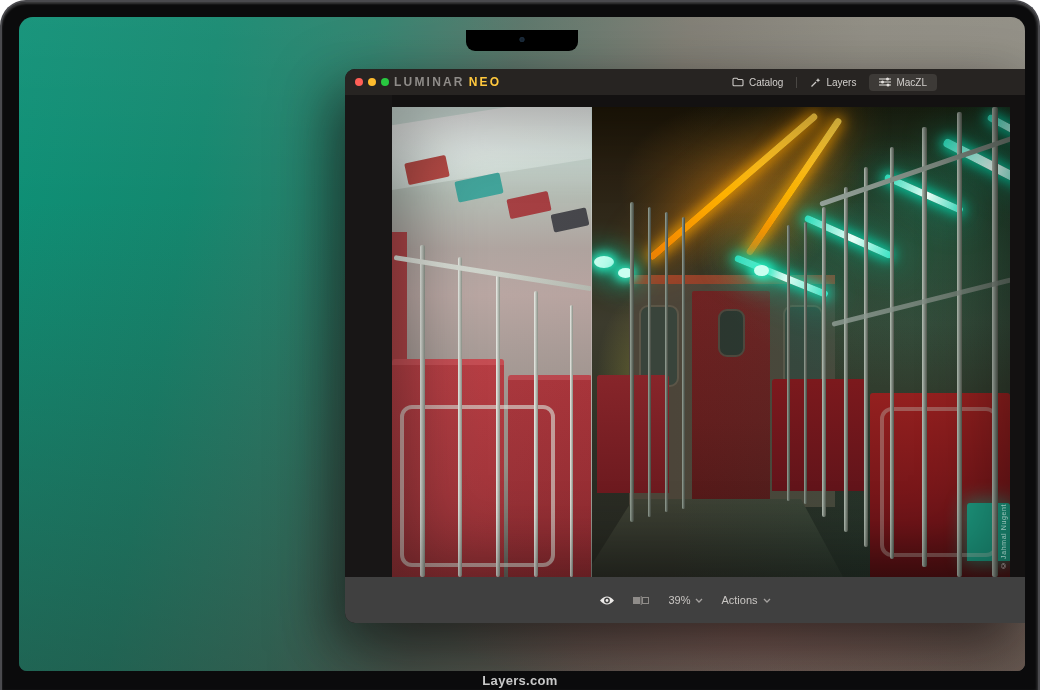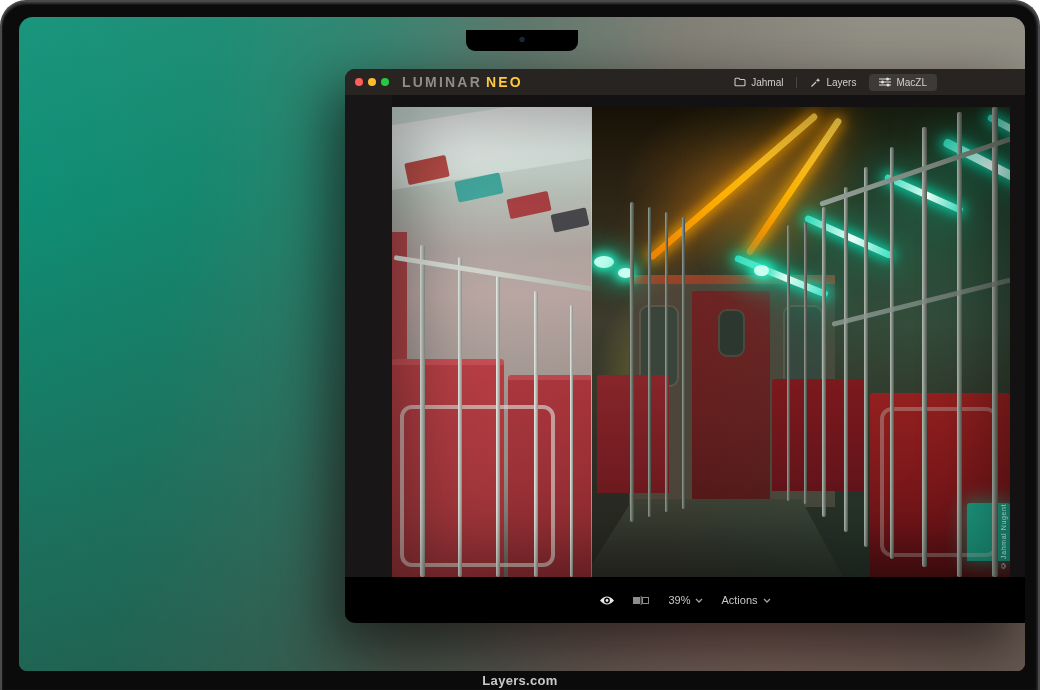--- a/index.html
+++ b/index.html
@@ -37,38 +37,38 @@
   .hero h1 { color:#ffffff; font-size:29px; font-weight:bold; letter-spacing:.2px; margin-bottom:20px; }
   .hero p { color:#e9f2ef; font-size:19px; line-height:1.48; white-space:pre-line; }
 
   
   .window { position:absolute; left:326px; top:52px; width:680px; height:554px;
             background:#181616; border-radius:10px 0 0 10px; z-index:20;
             box-shadow: 0 30px 70px rgba(15,10,10,.5), -18px 18px 45px rgba(0,0,0,.28); }
   .titlebar { position:absolute; left:0; top:0; right:0; height:26px; background:#272422;
               border-radius:10px 0 0 0; display:flex; align-items:center; padding-left:10px; }
   .dot { width:8px; height:8px; border-radius:50%; margin-right:5px; }
-  .logo { margin-left:8px; font-size:14px; font-weight:bold; letter-spacing:2.2px; color:#8f8c89; }
+  .logo { font-size:12px; font-weight:bold; letter-spacing:2.2px; color:#8f8c89; }
   .logo .neo { color:#ffc83d; margin-left:4px; }
   .tabs { position:absolute; right:88px; top:4px; height:18px; display:flex; align-items:center; gap:9px; }
   .tab { display:flex; align-items:center; gap:5px; color:#d2cfcc; font-size:10px; cursor:default; padding:3px 4px; }
   .tab.active { background:#3d3a37; border-radius:4px; padding:3px 10px; }
   .tab-divider { width:1px; height:11px; background:#4a4744; }
 
   .sidebar { position:absolute; left:0; top:26px; width:47px; bottom:46px; background:#201e1d; }
   .sidebar-label { display:block; text-align:center; margin-top:13px; color:#d8d5d2; font-size:9px; font-weight:bold; }
   .add-layer { width:27px; height:27px; margin:14px auto 0 auto; background:#3a3735; border-radius:6px;
                color:#e9e7e5; font-size:17px; line-height:25px; text-align:center; }
   .thumb { width:29px; height:29px; margin:11px auto 0 auto; border-radius:5px; border:2px solid #3f87f5;
            overflow:hidden; background:#333; }
   .thumb-img { width:100%; height:100%;
     background: linear-gradient(180deg, #bcd3ca 0%, #8b7a6c 22%, #5a2a26 40%, #5e2523 72%, #36302a 100%); }
 
   .canvas { position:absolute; left:47px; top:26px; right:0; bottom:46px; background:#131111; }
-  .bottombar { position:absolute; left:0; right:0; bottom:0; height:46px; background:#000000;
+  .bottombar { position:absolute; left:0; right:0; bottom:0; height:46px; background:#404040;
                border-radius:0 0 0 10px; display:flex; align-items:center; justify-content:center; gap:18px; }
   .ctl { display:flex; align-items:center; gap:5px; color:#c9c6c3; font-size:11px; }
 
   
   .photo { position:absolute; left:0; top:12px; width:618px; height:470px; overflow:hidden; background:#2c2a20; }
   .abs { position:absolute; }
   .sc-base { inset:0;
     background: linear-gradient(180deg, #201808 0%, #2a2113 15%, #353020 32%, #3c3b2d 46%, #353729 60%, #2c2e25 74%, #252720 100%); }
   .sc-ceilglow { left:180px; top:-40px; width:340px; height:240px; border-radius:50%;
     background: radial-gradient(closest-side, rgba(185,115,25,.45), rgba(120,80,20,.18) 55%, rgba(0,0,0,0) 72%); }
@@ -139,21 +139,21 @@
           <span class="logo">
             <span>LUMINAR</span><span class="neo">NEO</span>
           </span>
           <div class="tabs">
             <div class="tab">
               <span>
                 <svg width="12" height="10" viewBox="0 0 12 10">
                     <path d="M1 2.2 Q1 1.2 2 1.2 h3 l1 1.3 h4 q1 0 1 1 v4.3 q0 1 -1 1 h-8 q-1 0 -1 -1 Z" fill="none" stroke="#ccc9c6" stroke-width="1.1"></path>
                   </svg>
               </span>
-              <span>Jahmal</span>
+              <span>Catalog</span>
             </div>
             <div class="tab-divider"></div>
             <div class="tab">
               <span>
                 <svg width="11" height="11" viewBox="0 0 11 11">
                     <line x1="1.5" y1="9.5" x2="6" y2="5" stroke="#ccc9c6" stroke-width="1.3"></line>
                     <path d="M8 1 l.7 1.6 1.6.7 -1.6.7 -.7 1.6 -.7 -1.6 -1.6 -.7 1.6 -.7 Z" fill="#ccc9c6"></path>
                   </svg>
               </span>
               <span>Layers</span>

